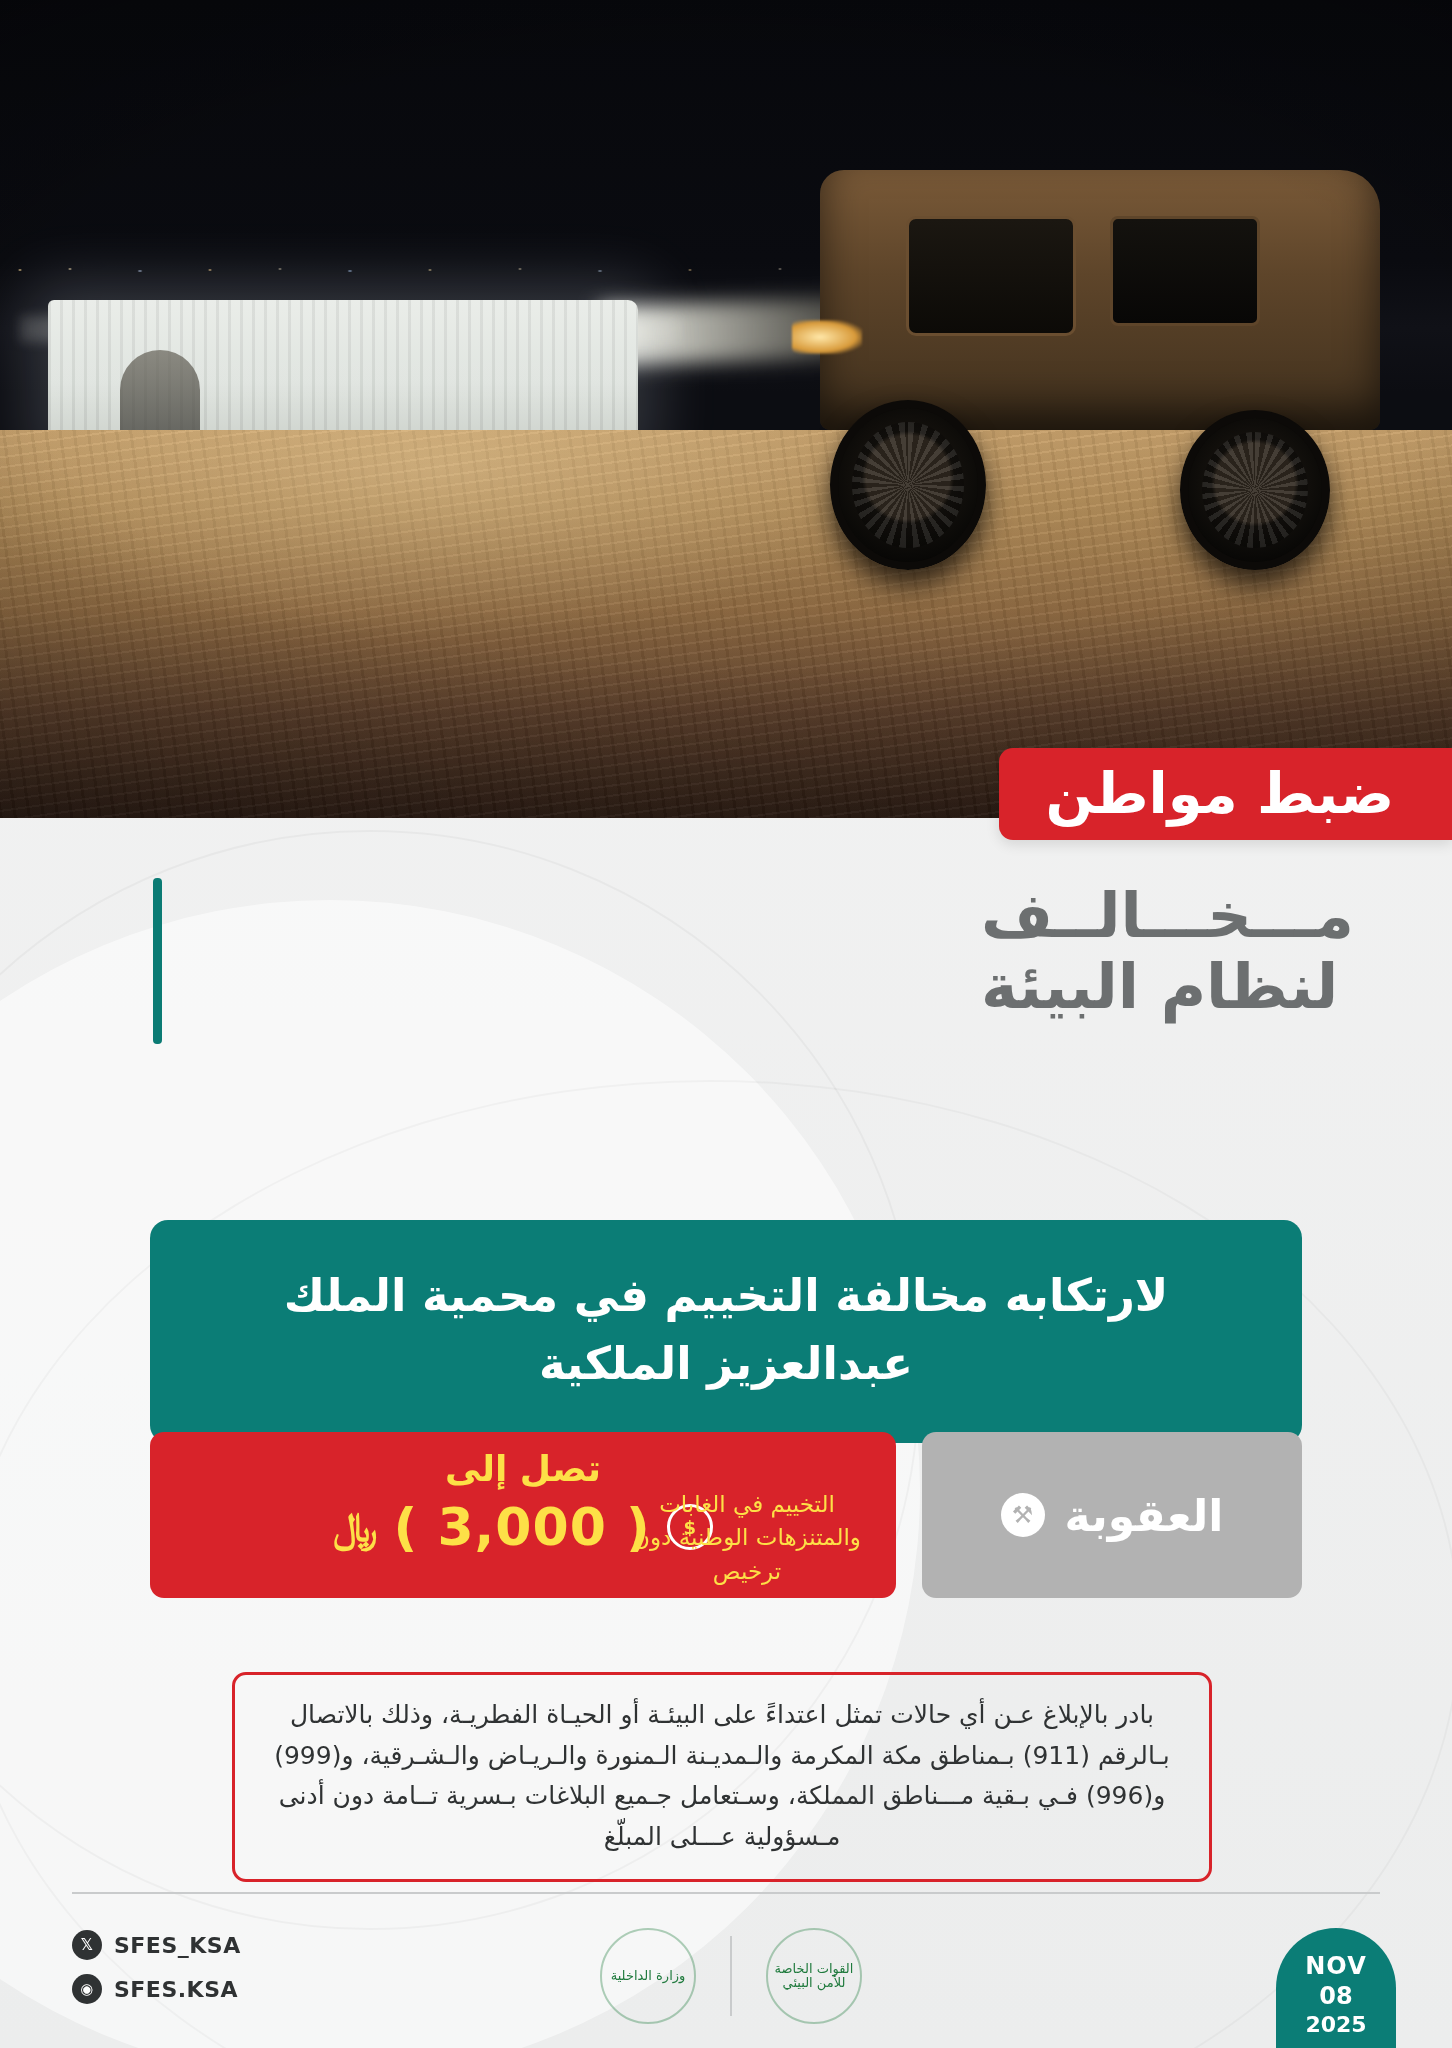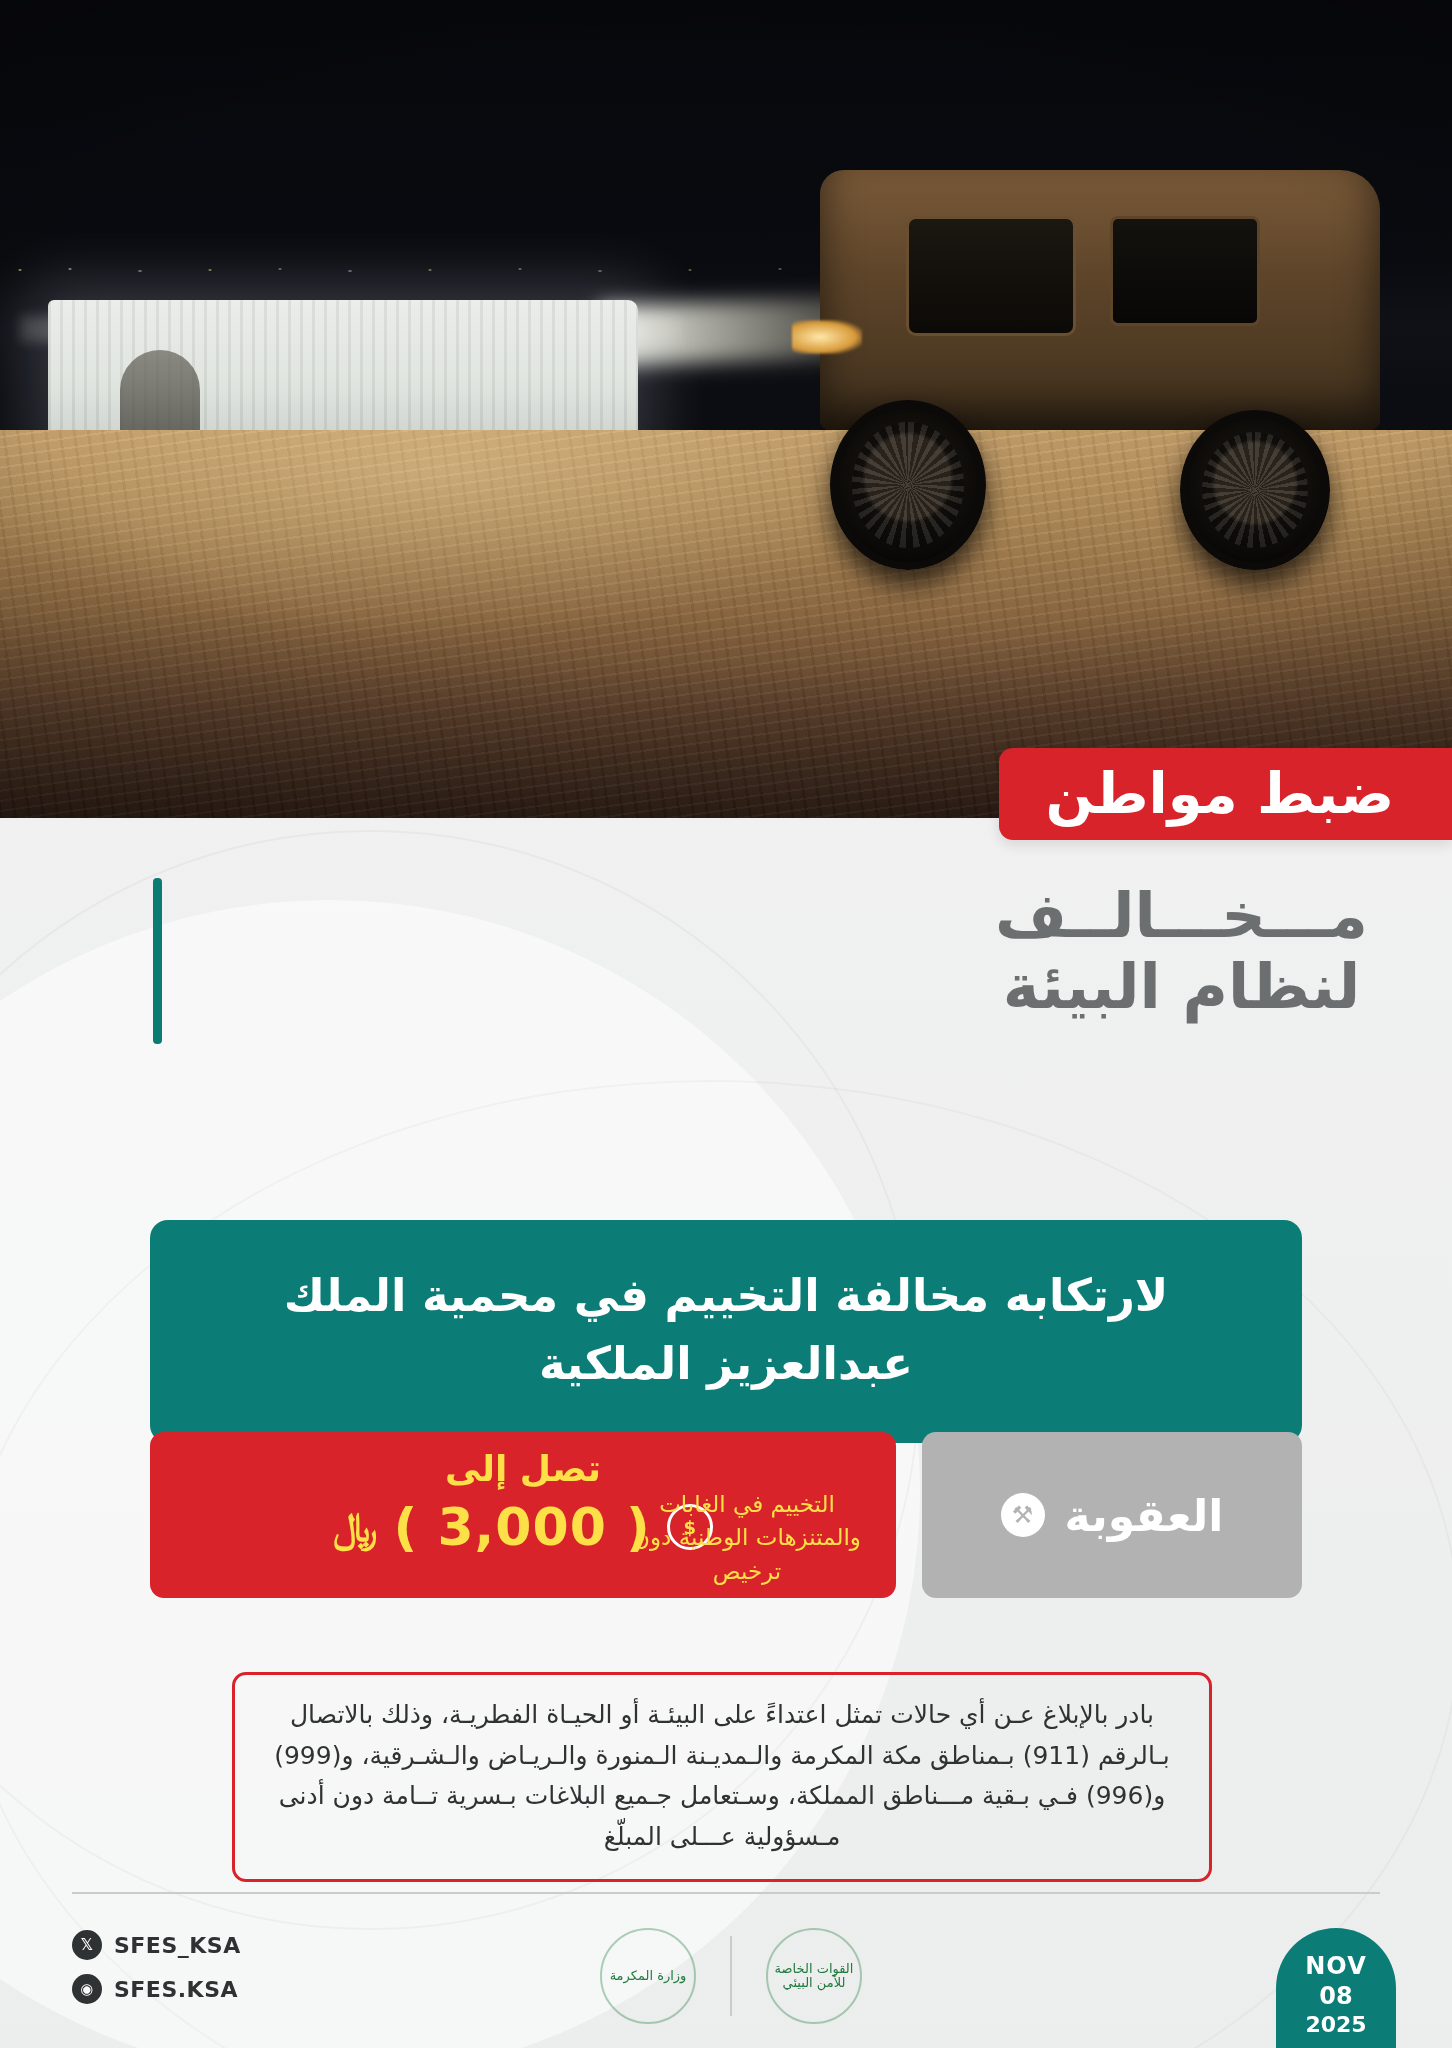--- a/index.html
+++ b/index.html
@@ -189,22 +189,22 @@
     padding: 18px 58px 18px 46px;
     border-radius: 14px 0 0 14px;
     font-size: 56px;
     font-weight: 700;
     letter-spacing: 1px;
     line-height: 1;
     box-shadow: 0 4px 14px rgba(0,0,0,.12);
   }
   .headline-sub {
     position: absolute;
-    top: 880px; right: 62px;
-    text-align: center;
+    top: 880px; right: 76px;
+    text-align: left;
     direction: rtl;
   }
   .headline-sub .line {
     font-size: 62px;
     font-weight: 700;
     color: #6c6f70;
     line-height: 1.15;
     letter-spacing: 2px;
     padding-right: 22px;
   }
@@ -448,21 +448,21 @@
     </div>
     <div class="social-item">
       <span class="badge">◉</span>
       <span>SFES.KSA</span>
     </div>
   </div>
 
   <div class="emblems">
     <div class="emblem">القوات الخاصة للأمن البيئي</div>
     <div class="emblem-sep"></div>
-    <div class="emblem">وزارة المكرمة</div>
+    <div class="emblem">وزارة الداخلية</div>
   </div>
 
   <div class="date-badge">
     <span class="m">NOV</span>
     <span class="d">08</span>
     <span class="y">2025</span>
   </div>
 
 </div>
 

